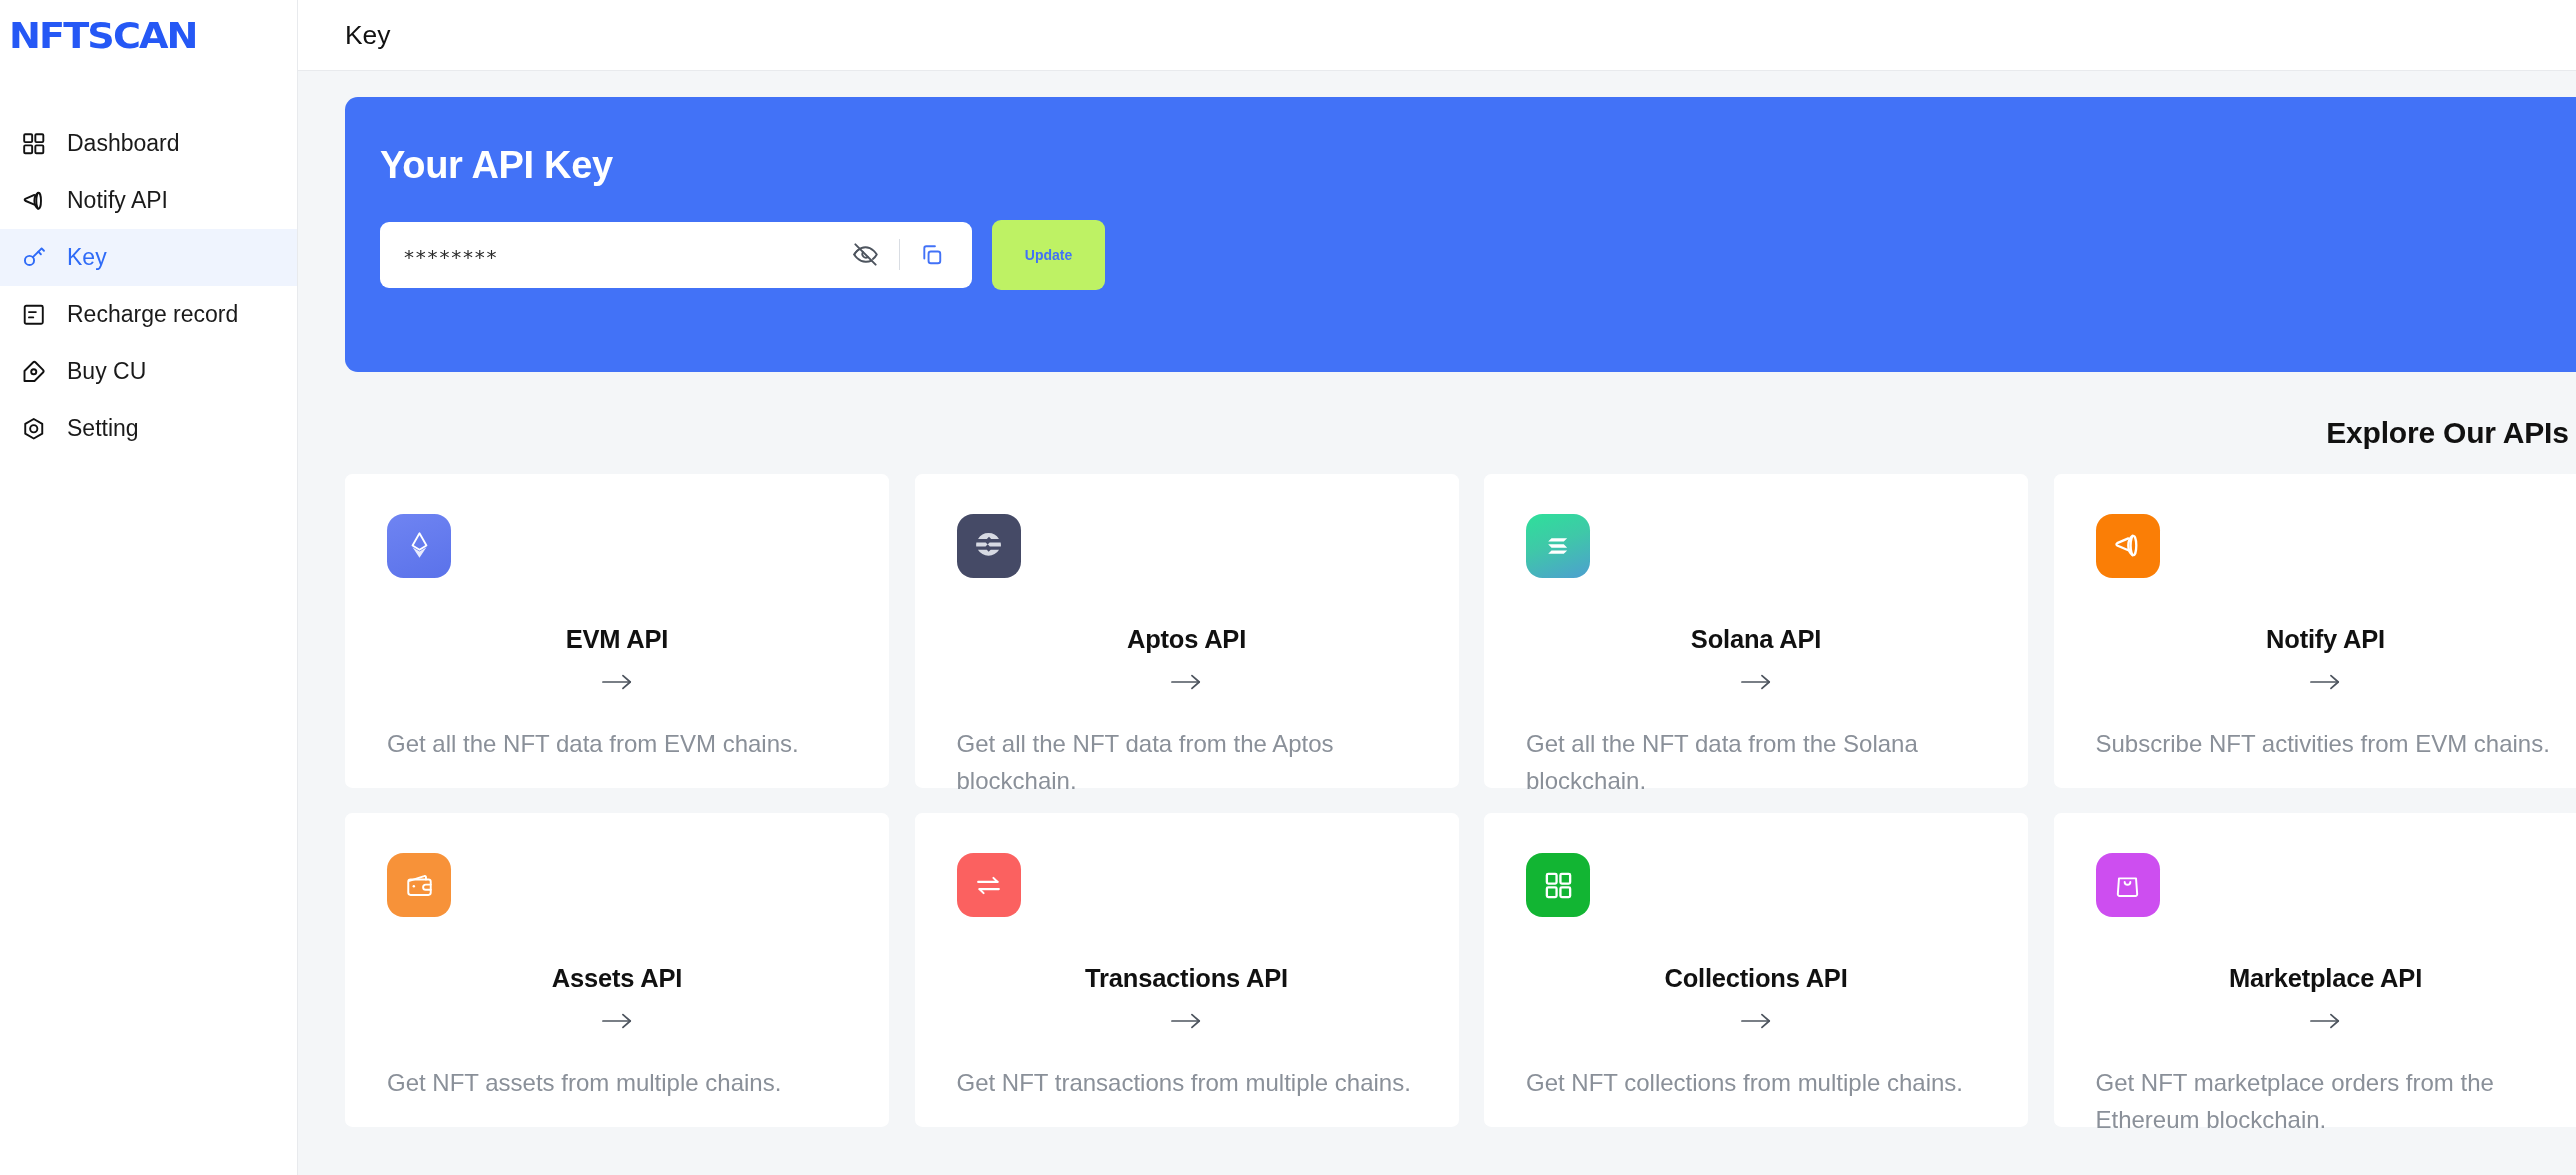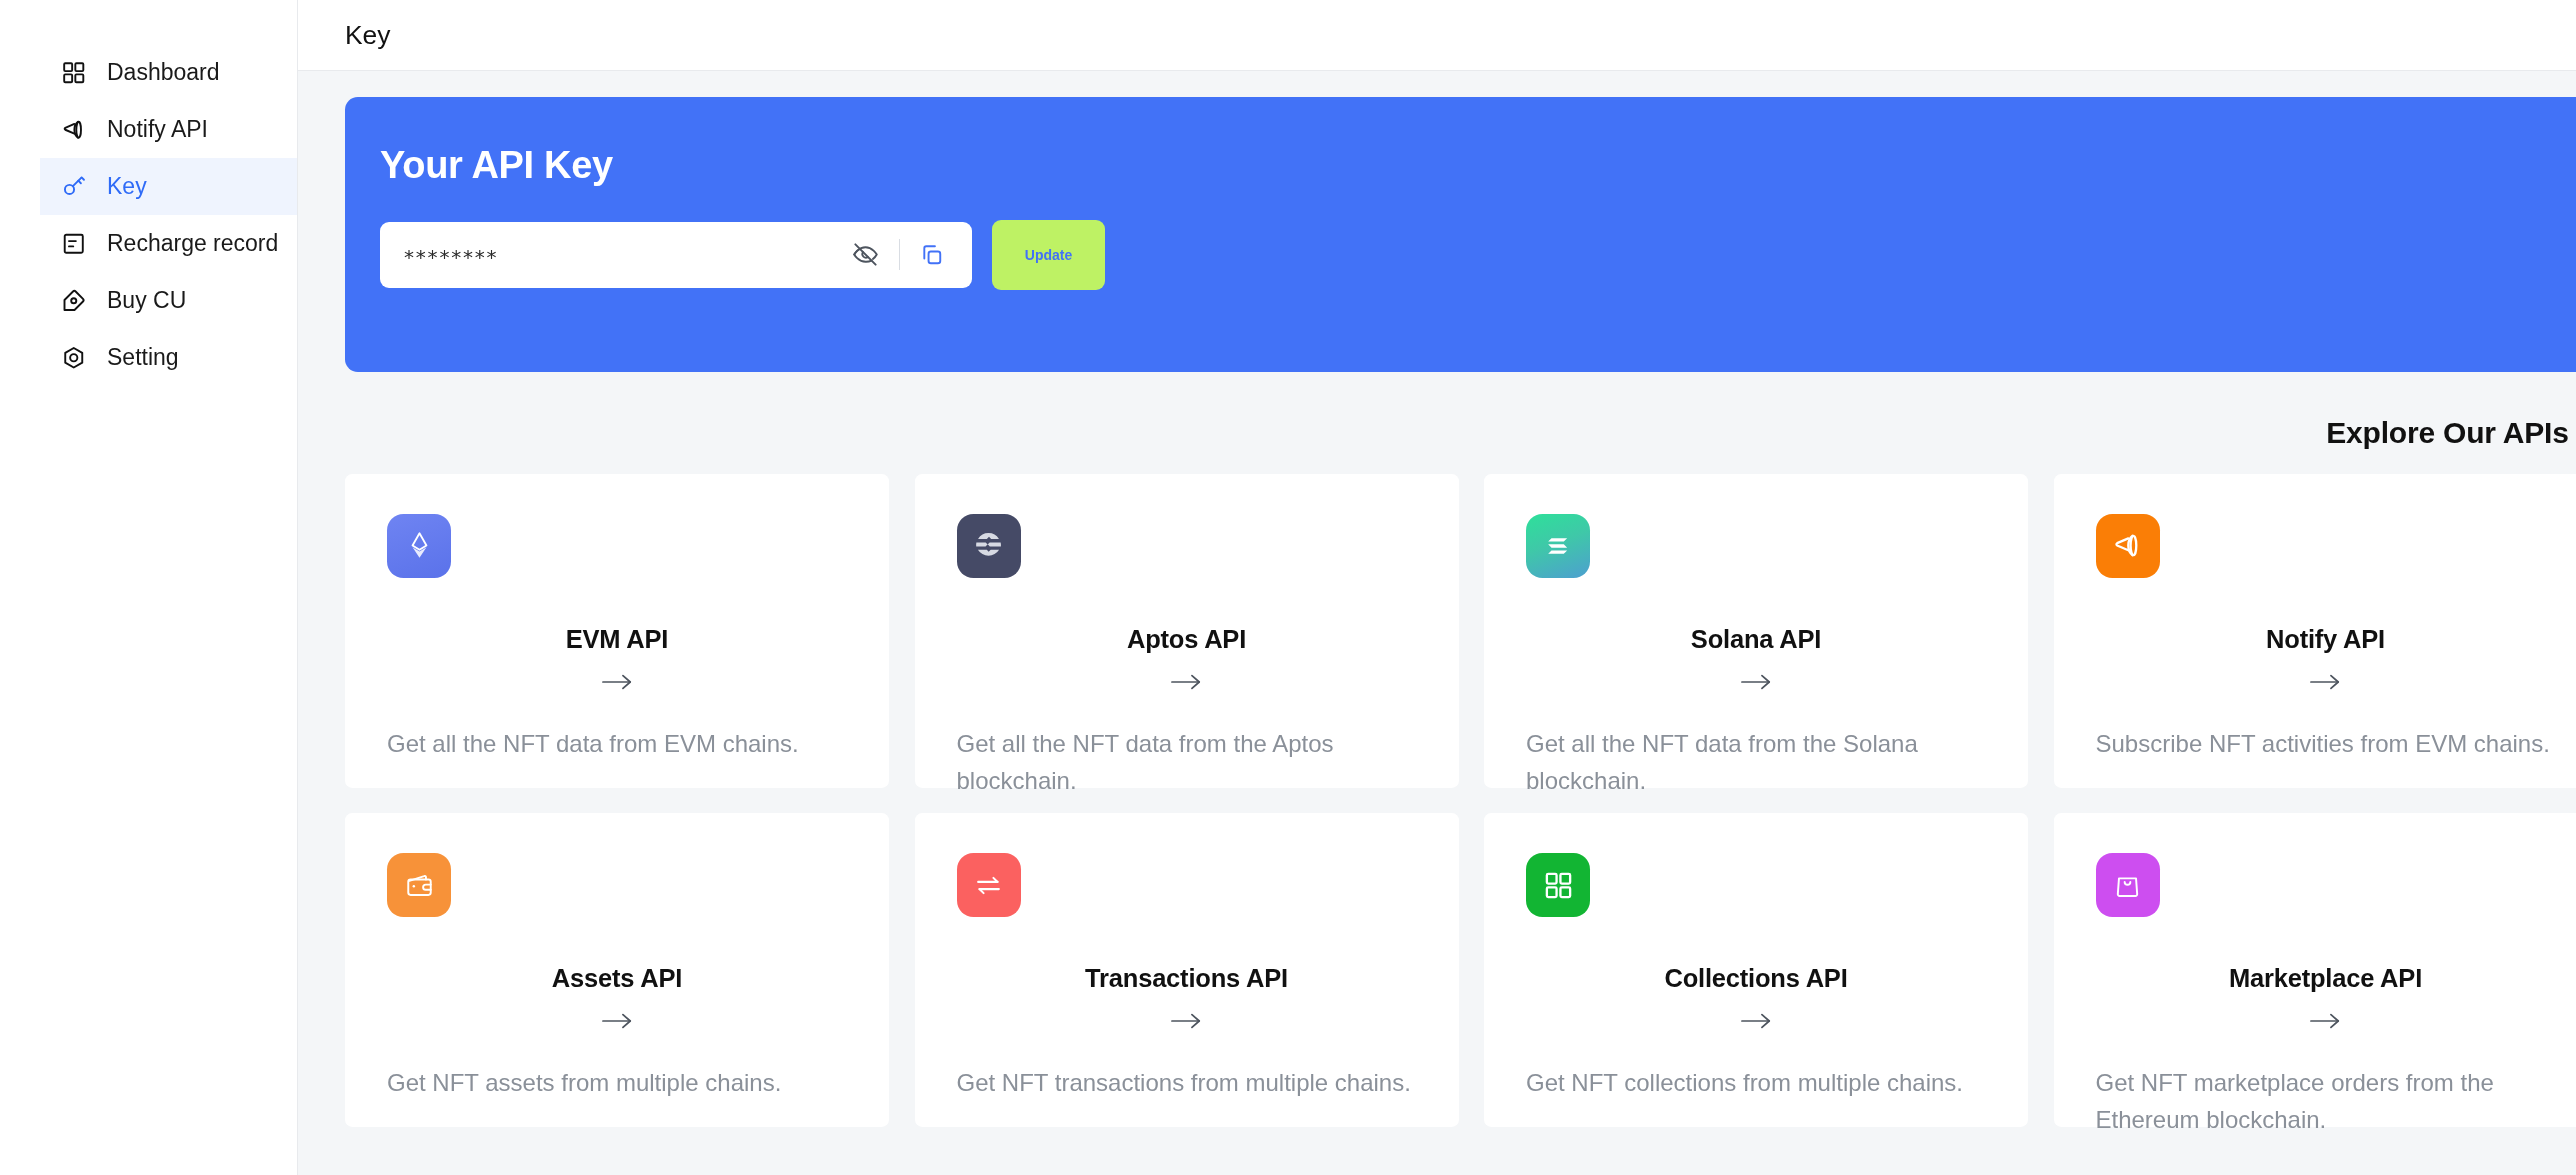--- a/index.html
+++ b/index.html
@@ -41,21 +41,20 @@
   .nav { margin-top: 44px; }
   .nav-item {
     display: flex;
     align-items: center;
     height: 57px;
     padding-left: 20px;
     gap: 20px;
     color: #1a1a1a;
     font-size: 23px;
     cursor: pointer;
-    margin-left: 40px;
   }
   .nav-item.active { background: #eff4fe; color: #2f6bf7; }
   .nav-item .ico { width: 27px; height: 27px; display: flex; align-items: center; justify-content: center; flex: 0 0 27px; }
   .nav-item .ico svg { display: block; }
   .nav-label { line-height: 1; }
 
   
   .main { flex: 1 1 auto; height: 1176px; background: #f4f6f8; display: flex; flex-direction: column; overflow: hidden; }
   .topbar {
     height: 71px;
@@ -156,20 +155,23 @@
   .card-title { font-size: 25.5px; font-weight: bold; color: #111111; letter-spacing: -0.2px; }
   .card-arrow { width: 35px; height: 20px; display: block; }
   .card-desc { font-size: 24px; color: #8a9099; line-height: 1.55; max-width: 465px; }
 </style>
 </head>
 <body>
 
 <div class="app">
 
   <aside class="sidebar">
+    <div class="logo-wrap">
+      <div class="logo">NFTSCAN</div>
+    </div>
     <nav class="nav" id="nav">
         <div class="nav-item">
           <span class="ico">
             <svg width="25.5" height="25.5" viewBox="0 0 24 24" fill="none" stroke="#111111" stroke-width="1.8" stroke-linecap="round" stroke-linejoin="round">
               <rect x="3" y="3" width="7.5" height="7.5" rx="1"></rect>
               <rect x="13.5" y="3" width="7.5" height="7.5" rx="1"></rect>
               <rect x="3" y="13.5" width="7.5" height="7.5" rx="1"></rect>
               <rect x="13.5" y="13.5" width="7.5" height="7.5" rx="1"></rect>
             </svg>
           </span>

